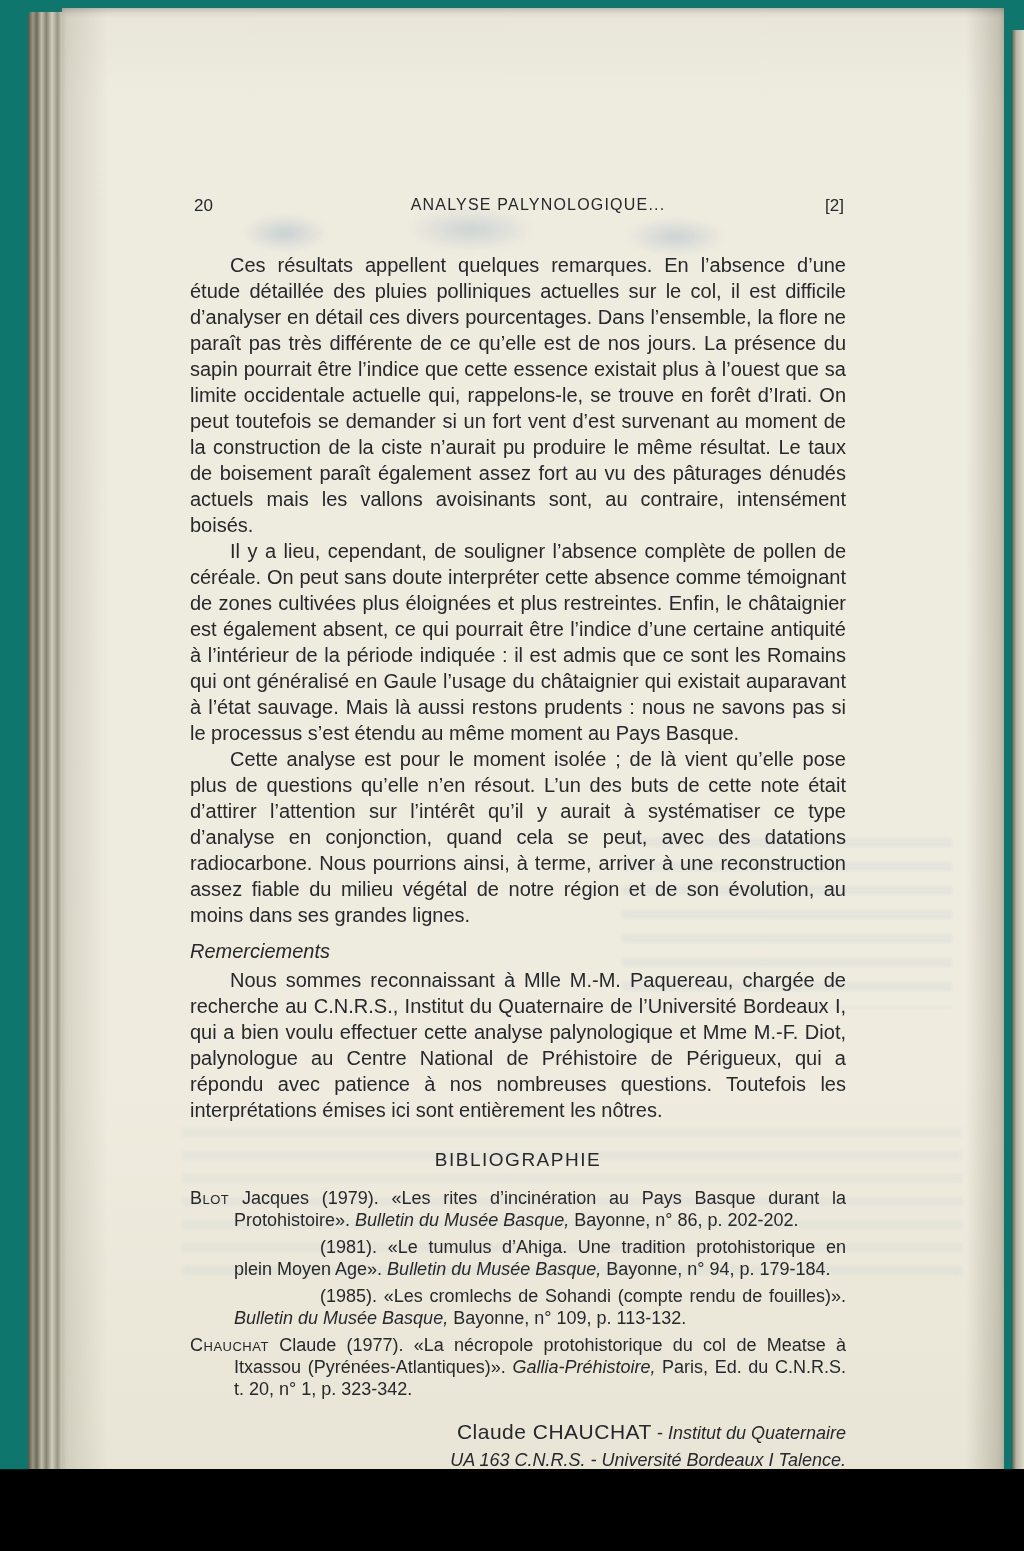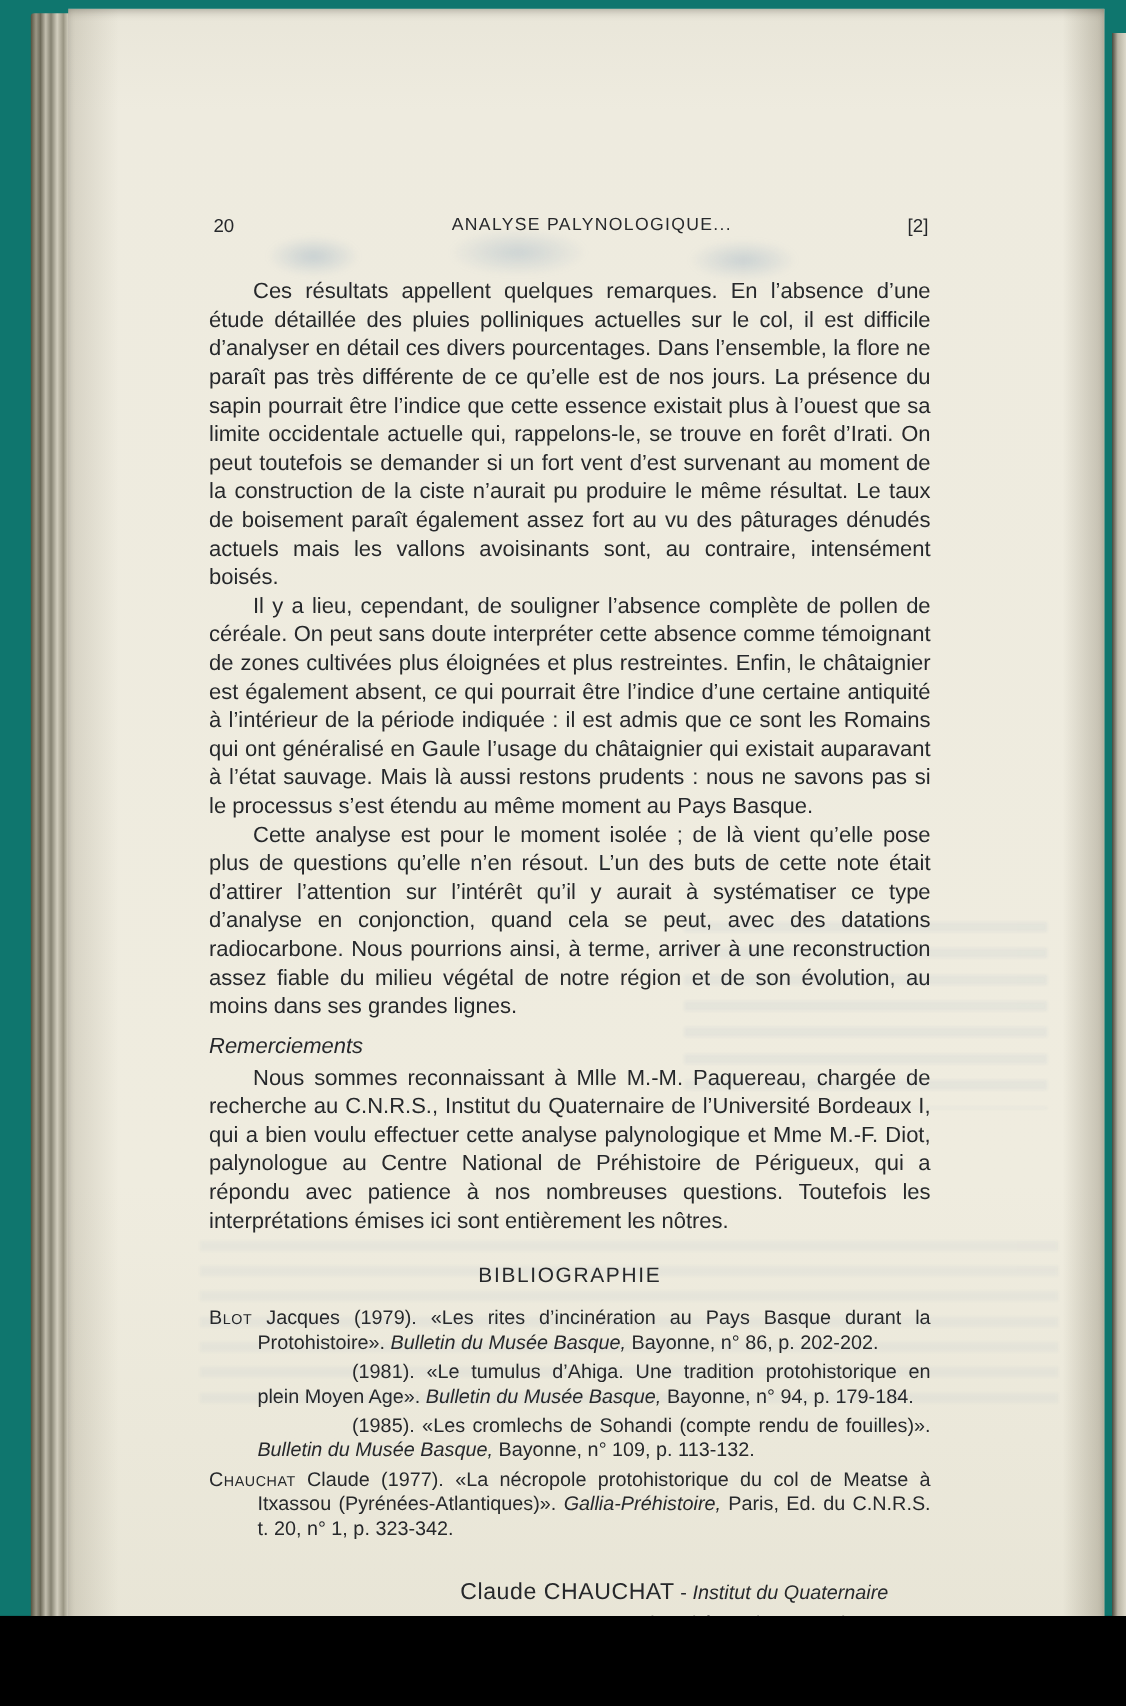--- a/index.html
+++ b/index.html
@@ -69,21 +69,21 @@
     margin:26px 0 16px; text-align:center;
     font-size:19px; letter-spacing:1.5px;
   }
   .entry {
     margin:0 0 5px; font-size:18px; line-height:22px; text-align:justify;
   }
   .entry.hang { padding-left:44px; text-indent:-44px; }
   .entry.cont { padding-left:44px; text-indent:86px; }
   .sc { font-variant:small-caps; letter-spacing:.5px; }
   .it { font-style:italic; }
-  .signature { margin:36px 0 0 190px; text-align:center; font-size:18px; }
+  .signature { margin:20px 0 0 190px; text-align:right; font-size:18px; }
   .sig-name { font-size:21px; letter-spacing:.5px; }
   .sig-line2 { margin-top:6px; font-style:italic; }
   .sig-aff { font-style:italic; }
 </style>
 </head>
 <body>
 
 <div class="scan">
 
   <div class="page-edges"></div>

